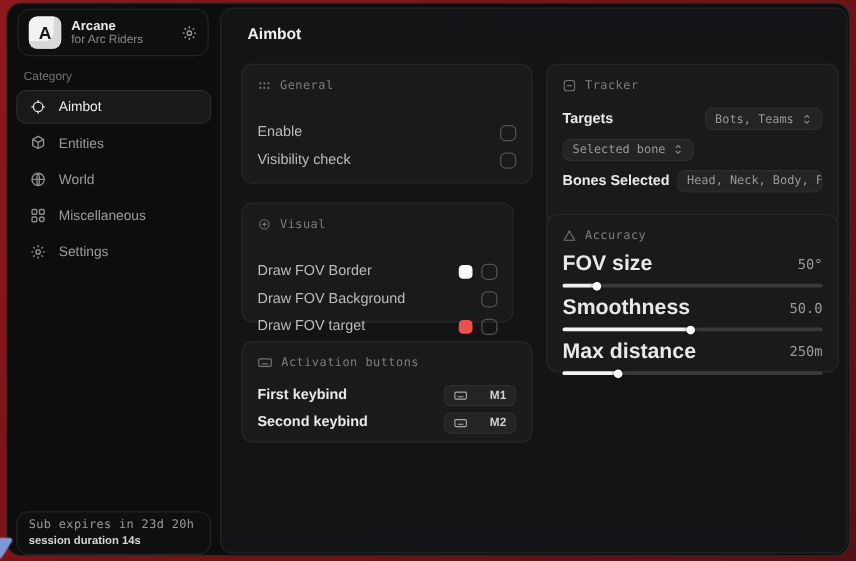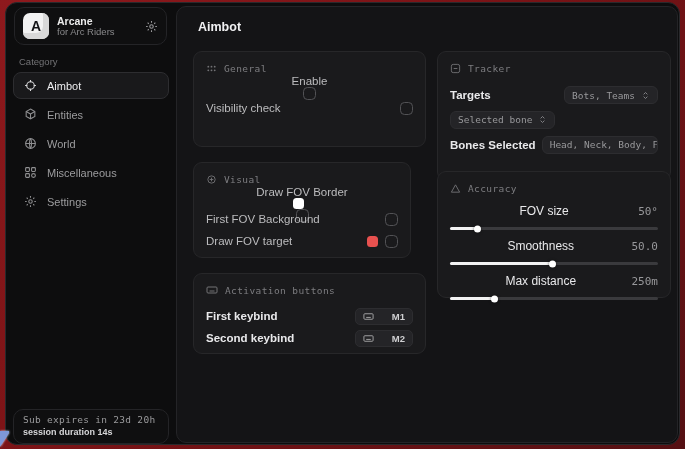--- a/index.html
+++ b/index.html
@@ -82,29 +82,29 @@
   }
   .select-pill .uico{display:flex;color:#8a8a8d;}
   .key-pill{
     background:#242427;border:1px solid #2d2d30;border-radius:5px;height:17px;
     display:flex;align-items:center;gap:18px;padding:0 7px;box-sizing:border-box;
     color:#cfcfd1;font-size:9.5px;font-weight:bold;
   }
   .key-pill .kico{display:flex;color:#a8a8aa;}
   .acc-group{margin-top:8px;}
   .acc-top{display:flex;align-items:center;height:16px;}
-  .acc-top .lbl{flex:1;color:#e9e9eb;font-weight:normal;font-size:12px;text-align:center;}
+  .acc-top .lbl{flex:1;color:#e9e9eb;font-weight:bold;font-size:17px;}
   .acc-top .val{color:#98989b;font-size:11px;font-family:"DejaVu Sans Mono",monospace;}
   .slider{position:relative;height:3px;background:#3a3a3d;border-radius:2px;margin-top:8px;}
   .slider .fill{position:absolute;left:0;top:0;height:3px;background:#f2f2f2;border-radius:2px;}
   .slider .thumb{
     position:absolute;top:50%;width:7px;height:7px;background:#ffffff;border-radius:50%;
     transform:translate(-3px,-50%);box-shadow:0 0 3px rgba(0,0,0,.6);
   }
-  .mt6{margin-top:0;flex-direction:column;}
+  .mt6{margin-top:20px;}
   .mt8{margin-top:8px;}
   
   .cursor{
     position:absolute;left:0px;top:431px;width:0;height:0;
     border-left:9px solid #7e97d8;border-bottom:14px solid transparent;
     border-top:2px solid #7e97d8; filter:drop-shadow(0 0 1px #dfe6ff);
   }
   svg{display:block;}
 </style>
 </head>
@@ -222,21 +222,21 @@
           </svg>
         </span>
         <span>Visual</span>
       </div>
       <div class="row mt6">
         <span class="lbl">Draw FOV Border</span>
         <span class="swatch" style="background-color: rgb(255, 255, 255);"></span>
         <span class="checkbox"></span>
       </div>
       <div class="row">
-        <span class="lbl">First FOV Background</span>
+        <span class="lbl">Draw FOV Background</span>
         <span class="checkbox"></span>
       </div>
       <div class="row">
         <span class="lbl">Draw FOV target</span>
         <span class="swatch" style="background-color: rgb(232, 81, 79);"></span>
         <span class="checkbox"></span>
       </div>
     </div>
 
     <div class="panel p-activation">

